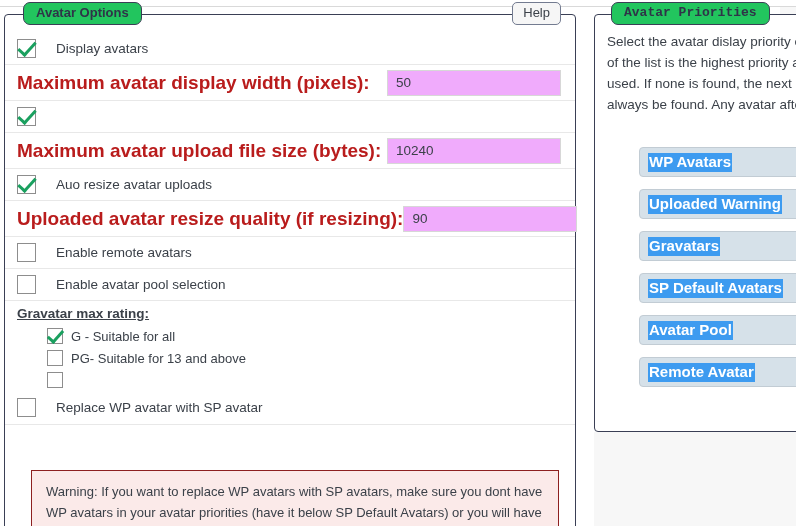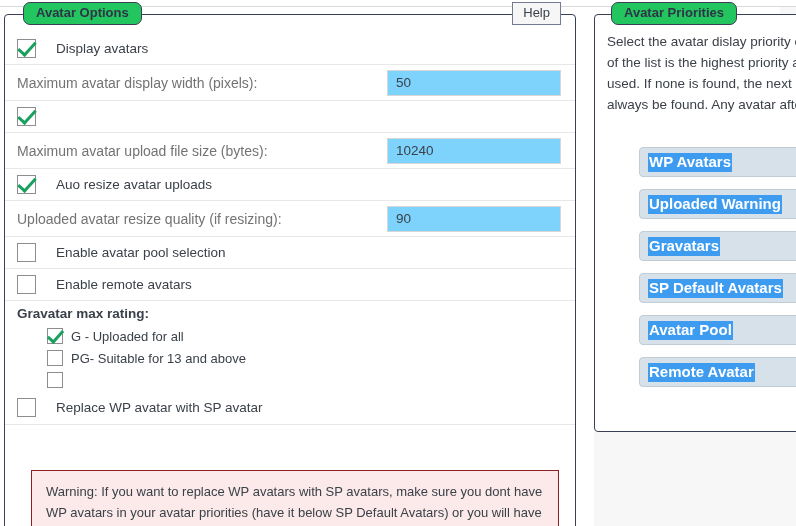--- a/index.html
+++ b/index.html
@@ -44,21 +44,21 @@
     font-weight: bold;
     color: #2f3448;
     white-space: nowrap;
     line-height: 14px;
   }
   .help-tab {
     position: absolute;
     top: -13px;
     right: 14px;
     border: 1px solid #737b90;
-    border-radius: 0;
+    border-radius: 5px;
     background: #f6f6f6;
     padding: 3px 10px 4px 10px;
     font-size: 13px;
     color: #3b4149;
     line-height: 14px;
     cursor: pointer;
   }
 
   
   #left-panel {
@@ -76,21 +76,21 @@
   .row {
     position: relative;
     border-bottom: 1px solid #e8e8e8;
     box-sizing: border-box;
     height: 32px;
     padding: 0 10px 0 12px;
     display: flex;
     align-items: center;
   }
   .row.tall { height: 36px; }
-  .row.noline { border-bottom: none; }
+  .row.noline { border-bottom: none; text-decoration: underline; }
 
   
   .cbx {
     width: 19px;
     height: 19px;
     border: 1px solid #8d8d8d;
     background: #ffffff;
     box-sizing: border-box;
     position: relative;
     flex: 0 0 auto;
@@ -115,30 +115,31 @@
     height: 13px;
     border-width: 0 3px 3px 0;
   }
   .cbx-label {
     margin-left: 20px;
     font-size: 13.5px;
     color: #3b4149;
     white-space: nowrap;
   }
   .field-label {
-    font-size: 14px;
-    color: #737373;
+    font-size: 19px;
+    color: #b91c1c;
     white-space: nowrap;
+    font-weight: bold;
   }
   .spacer { flex: 1 1 auto; }
   .txt-input {
     width: 174px;
     height: 26px;
     border: 1px solid #d7d7d7;
-    background: #7dd3fc;
+    background: #f0abfc;
     box-sizing: border-box;
     font-family: "Liberation Sans", sans-serif;
     font-size: 13.5px;
     color: #3b4149;
     padding: 0 8px;
     outline: none;
     margin-right: 4px;
   }
   .bold-label {
     font-size: 13.5px;
@@ -276,35 +277,35 @@
       </div>
 
       <div class="row tall">
         <span class="field-label">Uploaded avatar resize quality (if resizing):</span>
         <span class="spacer"></span>
         <input class="txt-input" type="text" value="90" style="">
       </div>
 
       <div class="row">
         <span class="cbx"></span>
+        <span class="cbx-label">Enable remote avatars</span>
+      </div>
+
+      <div class="row">
+        <span class="cbx"></span>
         <span class="cbx-label">Enable avatar pool selection</span>
-      </div>
-
-      <div class="row">
-        <span class="cbx"></span>
-        <span class="cbx-label">Enable remote avatars</span>
       </div>
 
       <div class="row noline" style="height:24px;">
         <span class="bold-label">Gravatar max rating:</span>
       </div>
 
       <div class="sub-row">
         <span class="cbx small checked"></span>
-        <span class="cbx-label">G - Uploaded for all</span>
+        <span class="cbx-label">G - Suitable for all</span>
       </div>
       <div class="sub-row">
         <span class="cbx small"></span>
         <span class="cbx-label">PG- Suitable for 13 and above</span>
       </div>
       <div class="sub-row">
         <span class="cbx small"></span>
       </div>
 
       <div class="row" style="height:34px;">
@@ -313,21 +314,21 @@
       </div>
 
     </div>
 
     <div class="warning">Warning: If you want to replace WP avatars with SP avatars, make sure you dont have WP avatars in your avatar priorities (have it below SP Default Avatars) or you will have a circular reference</div>
 
   </div>
 
   <div class="panel" id="right-panel">
 
-    <div class="legend" style="left:16px;">Avatar Priorities</div>
+    <div class="legend" style="left:16px;font-family:Liberation Mono, monospace;">Avatar Priorities</div>
 
     <div class="intro">Select the avatar dislay priority order. The top of the list is the highest priority and will be used. If none is found, the next priority will always be found. Any avatar after</div>
 
     <div class="prio-list">
       <div class="prio-item">
         <span class="sel">WP Avatars</span>
       </div>
       <div class="prio-item">
         <span class="sel">Uploaded Warning</span>
       </div>

